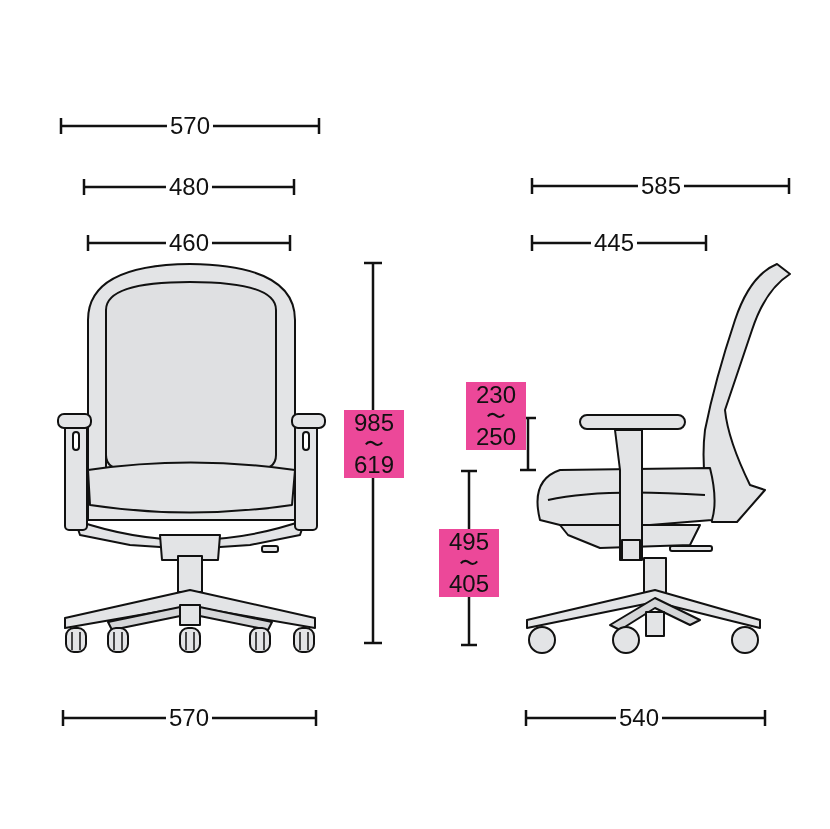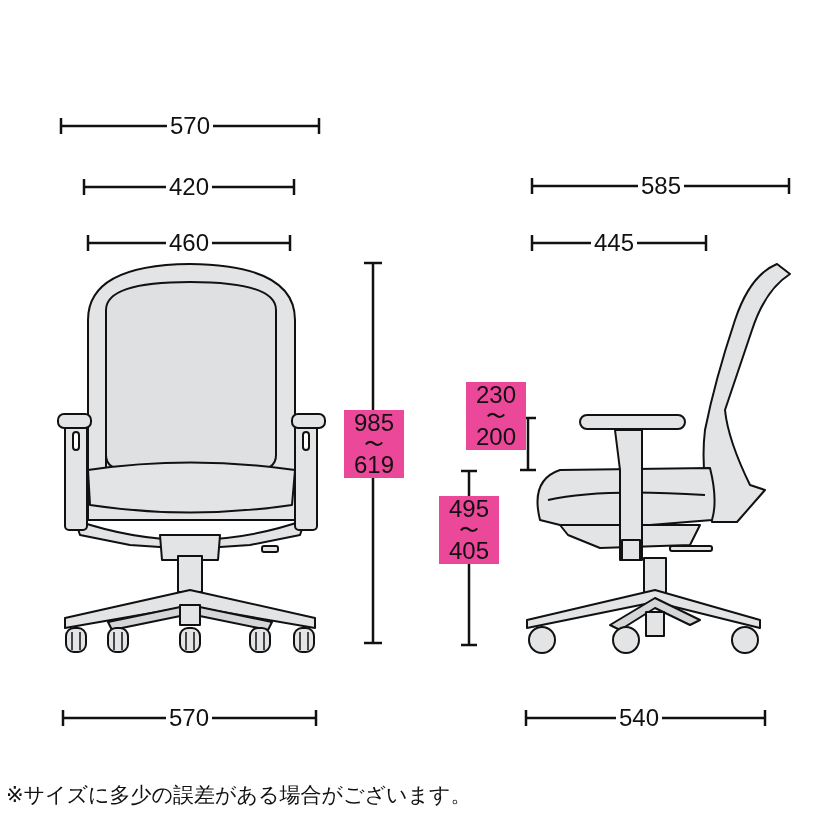--- a/index.html
+++ b/index.html
@@ -136,38 +136,37 @@
       <path d="M610,625 L655,598 L700,620 L690,625 L655,608 L620,630 Z" fill="#d5d6d8"></path>
       <rect x="646" y="612" width="18" height="24"></rect>
 
       <circle cx="542" cy="640" r="13"></circle>
       <circle cx="626" cy="640" r="13"></circle>
       <circle cx="745" cy="640" r="13"></circle>
     </g>
   </svg>
 
   <div class="dim-label" style="left:190px;top:126px">570</div>
-  <div class="dim-label" style="left:189px;top:187px">420</div>
+  <div class="dim-label" style="left:189px;top:187px">480</div>
   <div class="dim-label" style="left:189px;top:243px">460</div>
   <div class="dim-label" style="left:189px;top:718px">570</div>
 
   <div class="dim-label" style="left:661px;top:186px">585</div>
   <div class="dim-label" style="left:614px;top:243px">445</div>
   <div class="dim-label" style="left:639px;top:718px">540</div>
 
   <div class="v-label" style="left:374px;top:444px">
     <span>985</span>
     <span class="tilde">〜</span>
     <span>619</span>
   </div>
   <div class="v-label" style="left:496px;top:416px">
     <span>230</span>
     <span class="tilde">〜</span>
-    <span>200</span>
+    <span>250</span>
   </div>
-  <div class="v-label" style="left:469px;top:530px">
+  <div class="v-label" style="left:469px;top:563px">
     <span>495</span>
     <span class="tilde">〜</span>
     <span>405</span>
   </div>
 
-  <div class="note">※サイズに多少の誤差がある場合がございます。</div>
 </div>
 
 </body></html>

